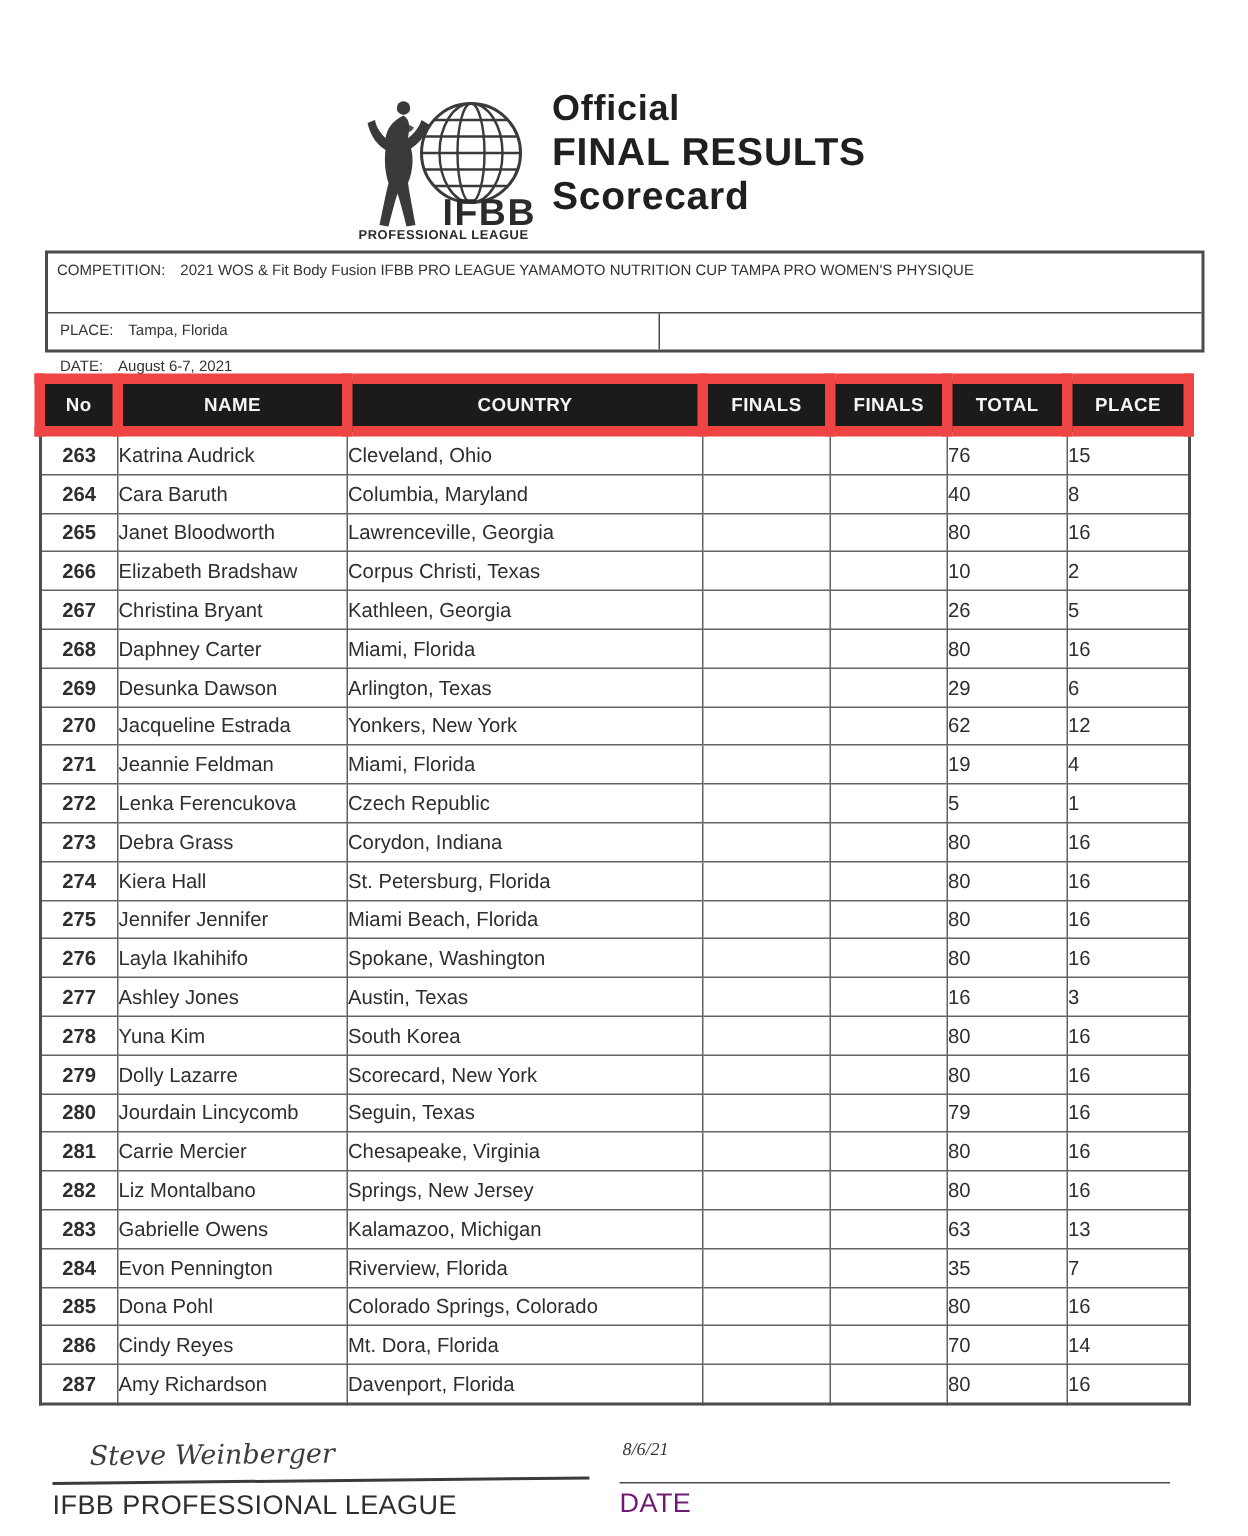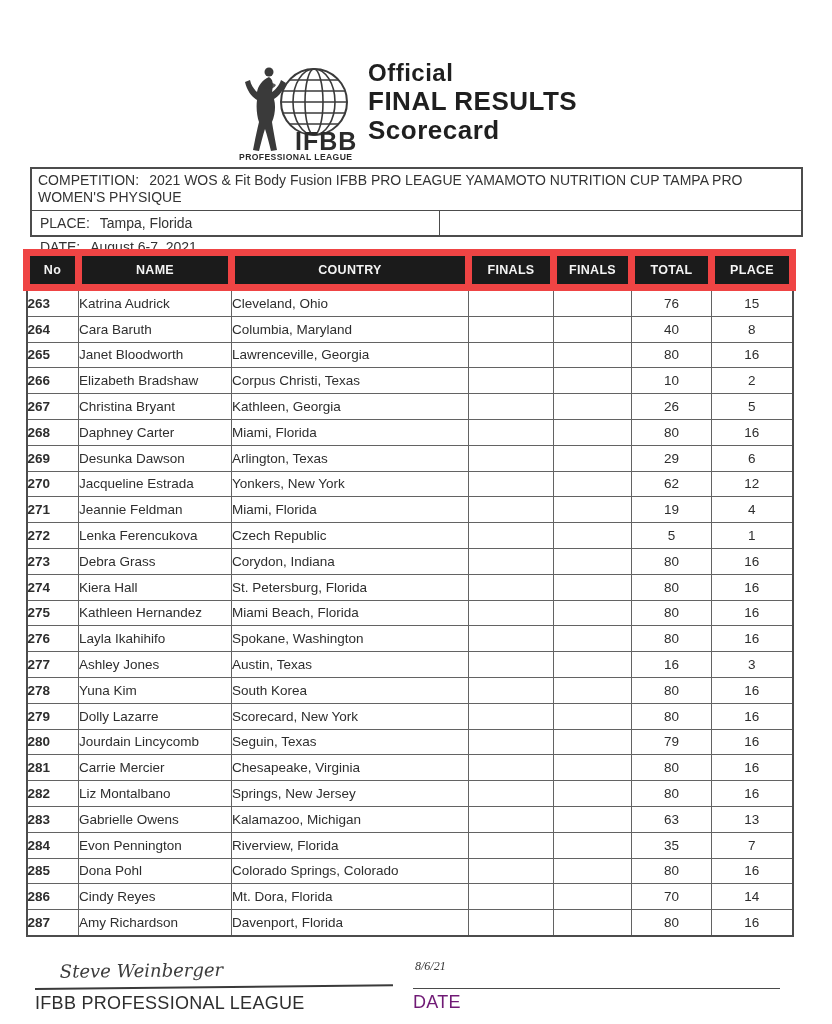--- a/index.html
+++ b/index.html
@@ -16,45 +16,45 @@
   
   .logo{position:absolute;left:238px;top:60px;width:128px;height:100px;}
   .title{position:absolute;left:368px;top:58px;color:#1f1f1f;font-weight:bold;letter-spacing:.5px;}
   .title .t1{font-size:24px;line-height:29px;}
   .title .t2{font-size:26px;line-height:29px;}
   .title .t3{font-size:26px;line-height:29px;}
 
   
   .infobox{
     position:absolute;left:30px;top:167px;width:769px;
-    border:2px solid #4c4c4c;font-size:14px;color:#333;
+    border:2px solid #4c4c4c;font-size:10px;color:#333;
   }
   .info-row1{padding:3px 6px 4px 6px;min-height:32px;border-bottom:1px solid #4c4c4c;line-height:17px;}
   .info-row2{display:flex;height:24px;line-height:24px;flex-direction:column;}
   .info-place{width:399px;border-right:1px solid #4c4c4c;padding-left:8px;}
   .info-date{flex:1;padding-left:8px;}
   .lbl{margin-right:10px;}
 
   
   table.results{
     position:absolute;left:23px;top:249px;width:766px;
     border-collapse:collapse;table-layout:fixed;
   }
   table.results th{
     background:#1b1b1b;color:#f4f4f4;font-size:12.5px;font-weight:bold;
     height:26px;border:7px solid #ef4444;letter-spacing:.3px;font-weight:600;
   }
   table.results td{
     border:1px solid #636363;height:24.8px;padding:0;
     font-size:13.5px;color:#2e2e2e;background:#fff;
   }
-  td.c-no{font-weight:bold;font-size:13px;}
+  td.c-no{font-weight:bold;text-align:center;font-size:13px;}
   td.c-name{padding-left:11px;}
   td.c-country{padding-left:9px;}
-  td.c-total,td.c-place{text-align:center;font-size:15px;color:#333;}
+  td.c-total,td.c-place{text-align:left;font-size:15px;color:#333;}
   table.results{border:2px solid #4c4c4c;}
 
   
   .sig-block{position:absolute;left:35px;top:961px;width:358px;}
   .sig-name{
     font-family:"DejaVu Serif",serif;font-style:italic;font-size:18px;color:#3c3c3c;
     padding-left:25px;height:27px;border-bottom:2px solid #3a3a3a;transform:rotate(-.6deg);
     transform-origin:left bottom;
   }
   .sig-label{font-size:18px;padding-top:3px;letter-spacing:.3px;color:#2e2e2e;}
@@ -261,21 +261,21 @@
       <td class="c-name">Kiera Hall</td>
       <td class="c-country">St. Petersburg, Florida</td>
       <td class="c-judging"></td>
       <td class="c-finals"></td>
       <td class="c-total">80</td>
       <td class="c-place">16</td>
     </tr>
 
     <tr>
       <td class="c-no">275</td>
-      <td class="c-name">Kathleen Hernandez</td>
+      <td class="c-name">Jennifer Jennifer</td>
       <td class="c-country">Miami Beach, Florida</td>
       <td class="c-judging"></td>
       <td class="c-finals"></td>
       <td class="c-total">80</td>
       <td class="c-place">16</td>
     </tr>
 
     <tr>
       <td class="c-no">276</td>
       <td class="c-name">Layla Ikahihifo</td>

